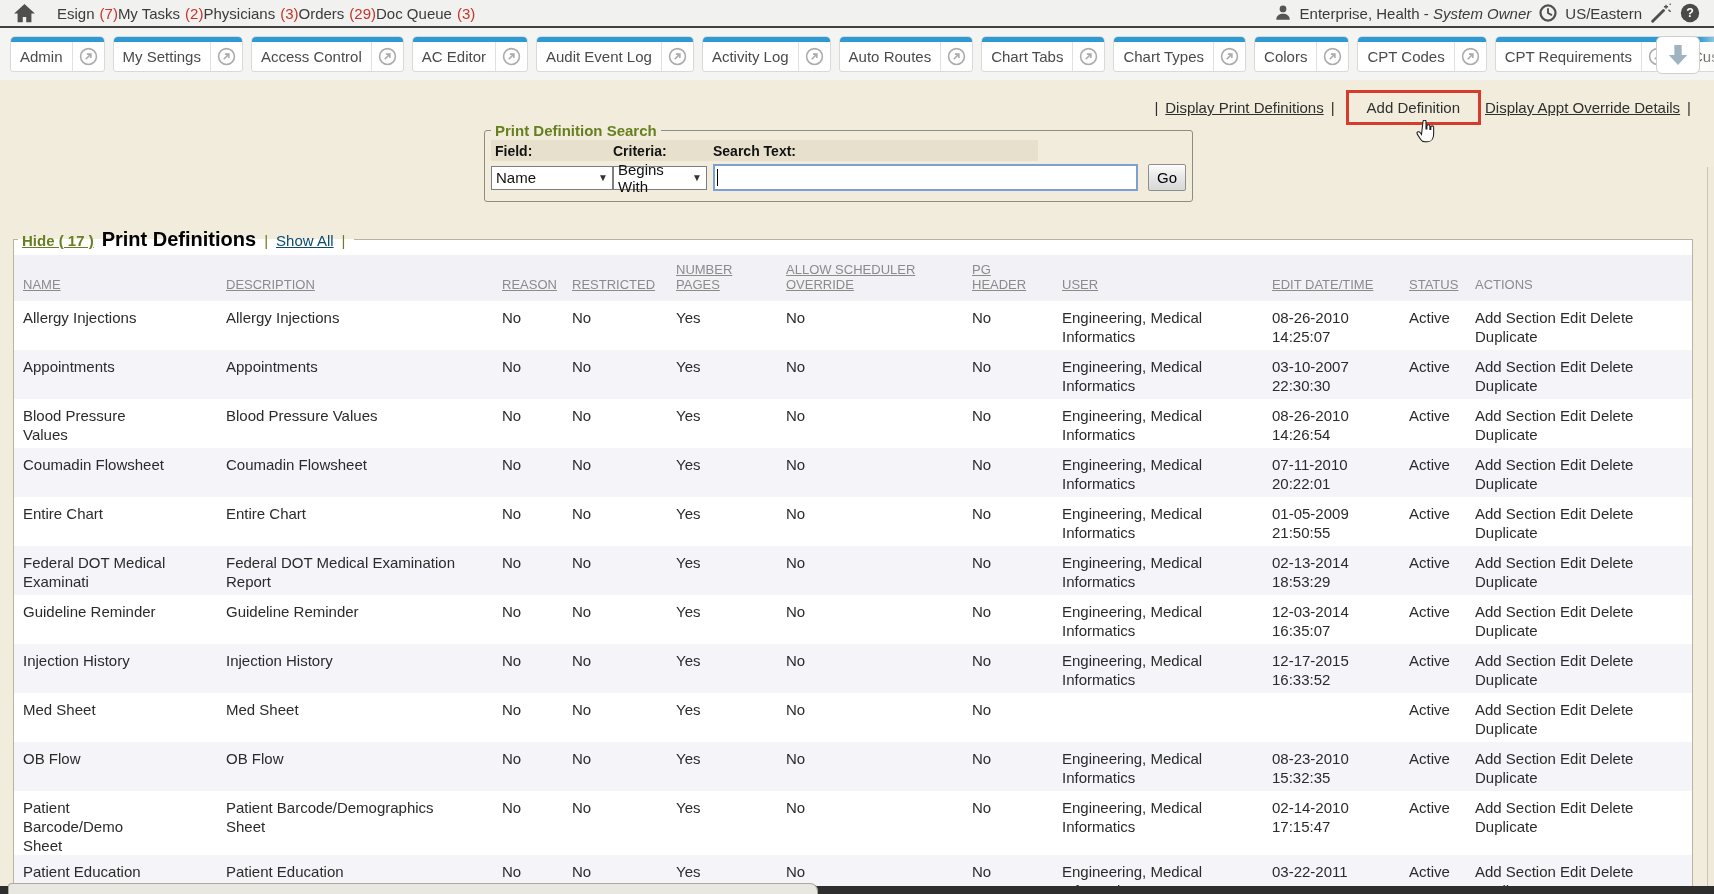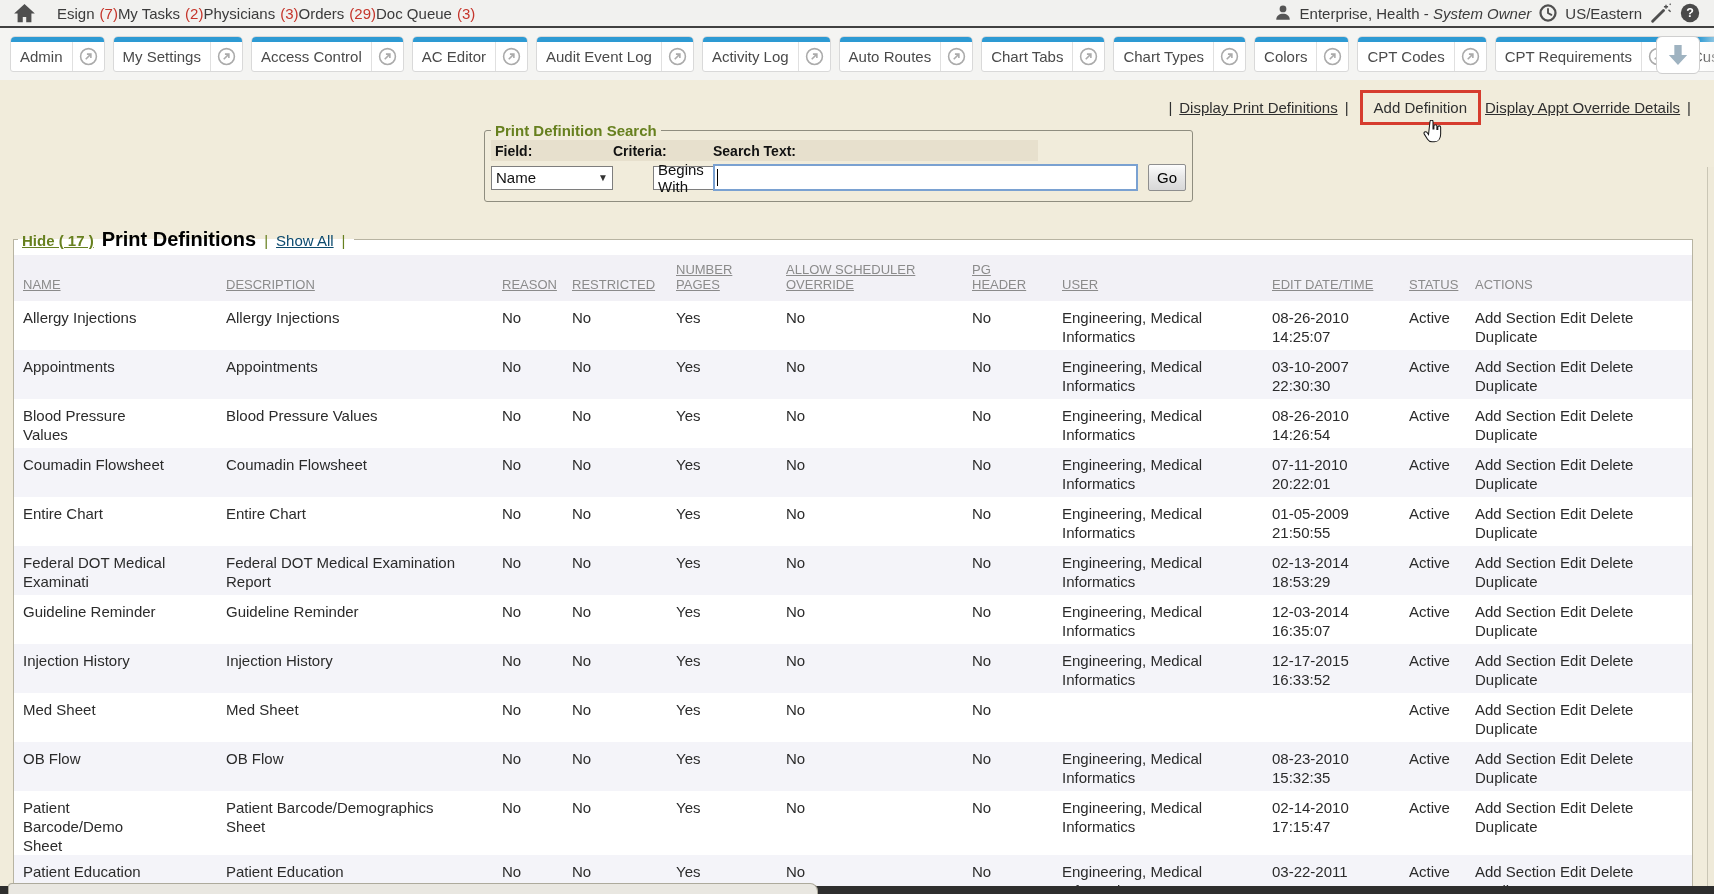--- a/index.html
+++ b/index.html
@@ -27,30 +27,30 @@
   .tab.truncated::after { content:""; position:absolute; inset:0; background:linear-gradient(to right, rgba(244,244,242,0) 30%, rgba(244,244,242,1) 92%); }
   .tab-overflow-btn { position:absolute; right:14px; top:8px; width:44px; height:38px; background:#fff; border:1px solid #cfcfcf; border-radius:6px; display:flex; align-items:center; justify-content:center; cursor:pointer; z-index:3; }
 
   
   .content { position:absolute; top:80px; left:0; right:0; bottom:0; background:#f1ecdb; }
 
   
   .links-row { position:absolute; top:10px; right:16px; display:flex; align-items:center; font-size:15px; color:#2f2f2f; white-space:nowrap; }
   .links-row .pipe { margin:0 7px; }
   .links-row a.textlink { color:#2f2f2f; text-decoration:underline; cursor:pointer; }
-  .annotated { position:relative; border:3px solid #d63c2e; padding:6px 11px; margin:0 4px; }
+  .annotated { position:relative; border:3px solid #d63c2e; padding:6px 18px; margin:0 4px; }
   .hand-cursor { position:absolute; left:52%; top:calc(100% - 2px); z-index:9; }
 
   
   .search-fieldset { position:absolute; left:484px; top:42px; width:706px; border:1px solid #8f8d7f; border-radius:3px; padding:0 6px 10px 6px; }
   .search-fieldset legend { font-size:15px; font-weight:bold; color:#67801f; padding:0 4px; margin-left:0; }
   .search-labels { display:flex; background:#e7e0cd; width:547px; margin-top:1px; padding:3px 0 2px 4px; font-size:14px; font-weight:bold; color:#111; }
   .sl-1 { width:118px; } .sl-2 { width:100px; } .sl-3 { flex:1; }
   .search-controls { display:flex; align-items:center; margin-top:3px; }
-  .cell1 { width:122px; } .cell2 { width:100px;padding-left:40px; } .cell3 { width:425px; }
+  .cell1 { width:122px; } .cell2 { width:100px; } .cell3 { width:425px; }
   .fake-select { height:24px; border:1px solid #7e7e7e; background:#fff; font-size:15px; color:#111; display:flex; align-items:center; justify-content:space-between; padding:0 4px; cursor:pointer; }
   .fake-select .arrow { font-size:10px; color:#333; margin-left:4px; }
   .cell2 .fake-select { width:94px; }
   .search-input { height:27px; width:100%; border:2px solid #7aa1d1; background:#fff; display:flex; align-items:center; padding-left:2px; cursor:text; }
   .caret { width:1px; height:17px; background:#000; display:inline-block; }
   .go-btn { margin-left:10px; width:38px; height:27px; border:1px solid #8e8e8e; border-radius:2px; background:linear-gradient(#fdfdfd,#e8e8e8 45%,#d8d8d8); font-size:15px; color:#000; font-family:"Liberation Sans",sans-serif; cursor:pointer; }
 
   
   .table-fieldset { position:absolute; left:13px; top:148px; width:1680px; height:700px; border:1px solid #b8b4a2; background:#fff; padding:4px 0 0 0; }
   .table-fieldset legend { margin-left:4px; padding:0 8px 0 4px; display:flex; align-items:baseline; gap:8px; white-space:nowrap; }

